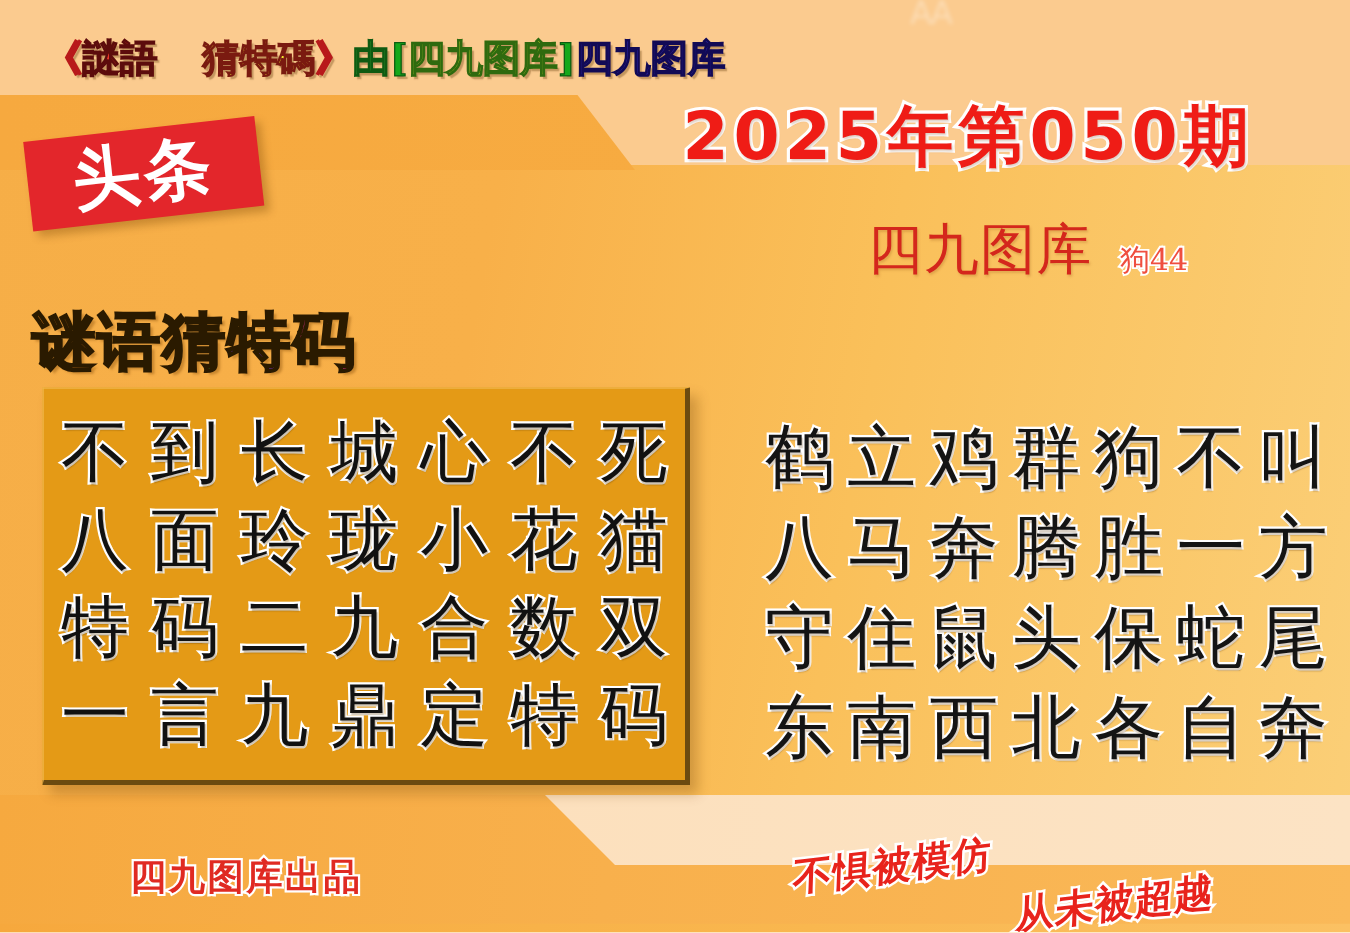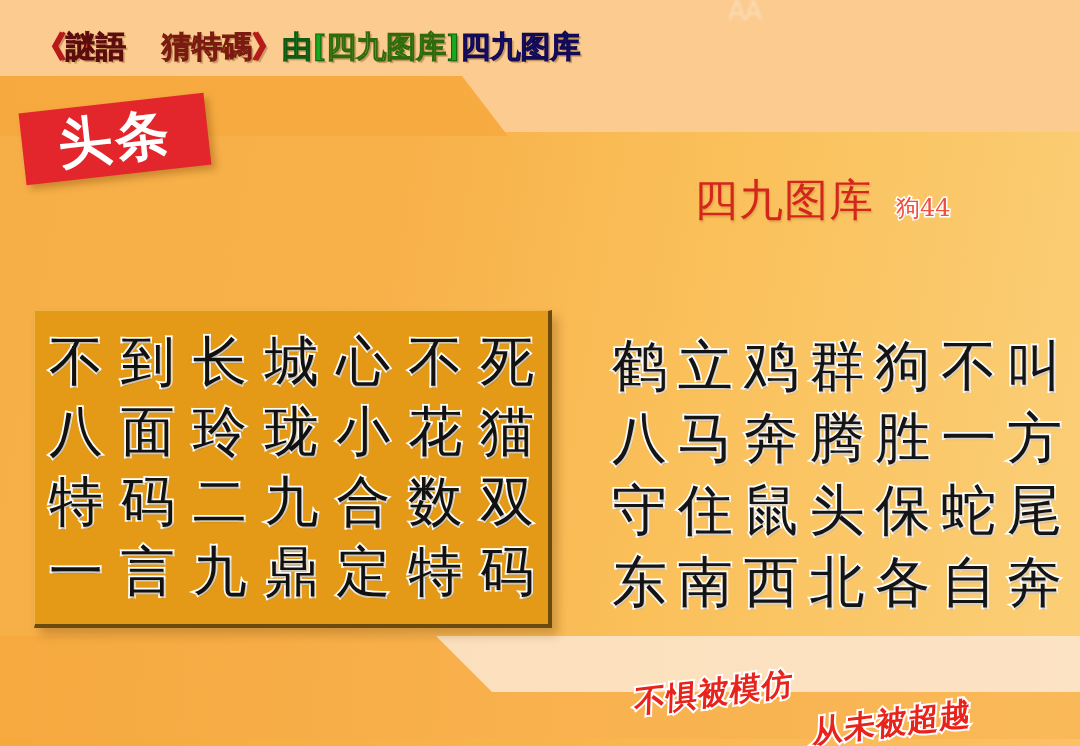--- a/index.html
+++ b/index.html
@@ -282,20 +282,21 @@
   <div class="bg-orange-bottom"></div>
   <div class="bg-bottom-edge"></div>
   <div class="watermark">AA</div>
 
   <div class="topline" id="topline"><span class="tl-1">《</span><span class="tl-2">謎語</span><span class="tl-3">猜特碼</span><span class="tl-1">》</span><span class="tl-4"> 由 </span><span class="tl-brk">[</span><span class="tl-5">四九图库</span><span class="tl-brk">]</span><span class="tl-6"> 四九图库</span></div>
 
   <div class="badge">
     <div class="badge-text">头条</div>
   </div>
 
+  <div class="rainbow" id="rainbow"><span class="rb-1">谜</span><span class="rb-2">语</span><span class="rb-3">猜</span><span class="rb-5">特</span><span class="rb-6">码</span></div>
 
   <div class="riddle-box" id="left-box">
       <div class="riddle-line">
         <span class="ch">不</span>
         <span class="ch">到</span>
         <span class="ch">长</span>
         <span class="ch">城</span>
         <span class="ch">心</span>
         <span class="ch">不</span>
         <span class="ch">死</span>
@@ -322,20 +323,21 @@
         <span class="ch">一</span>
         <span class="ch">言</span>
         <span class="ch">九</span>
         <span class="ch">鼎</span>
         <span class="ch">定</span>
         <span class="ch">特</span>
         <span class="ch">码</span>
       </div>
     </div>
 
+  <div class="year">2025年第050期</div>
 
   <div class="brand-row">
     <div class="brand-name">四九图库</div>
     <div class="brand-zodiac">狗44</div>
   </div>
 
   <div class="right-col" id="right-col">
       <div class="right-line">
         <span class="ch">鹤</span>
         <span class="ch">立</span>
@@ -367,16 +369,17 @@
         <span class="ch">东</span>
         <span class="ch">南</span>
         <span class="ch">西</span>
         <span class="ch">北</span>
         <span class="ch">各</span>
         <span class="ch">自</span>
         <span class="ch">奔</span>
       </div>
     </div>
 
+  <div class="footer-brand">四九图库出品</div>
   <div class="slogan-a">不惧被模仿</div>
   <div class="slogan-b">从未被超越</div>
 
 </div>
 
 </body></html>

